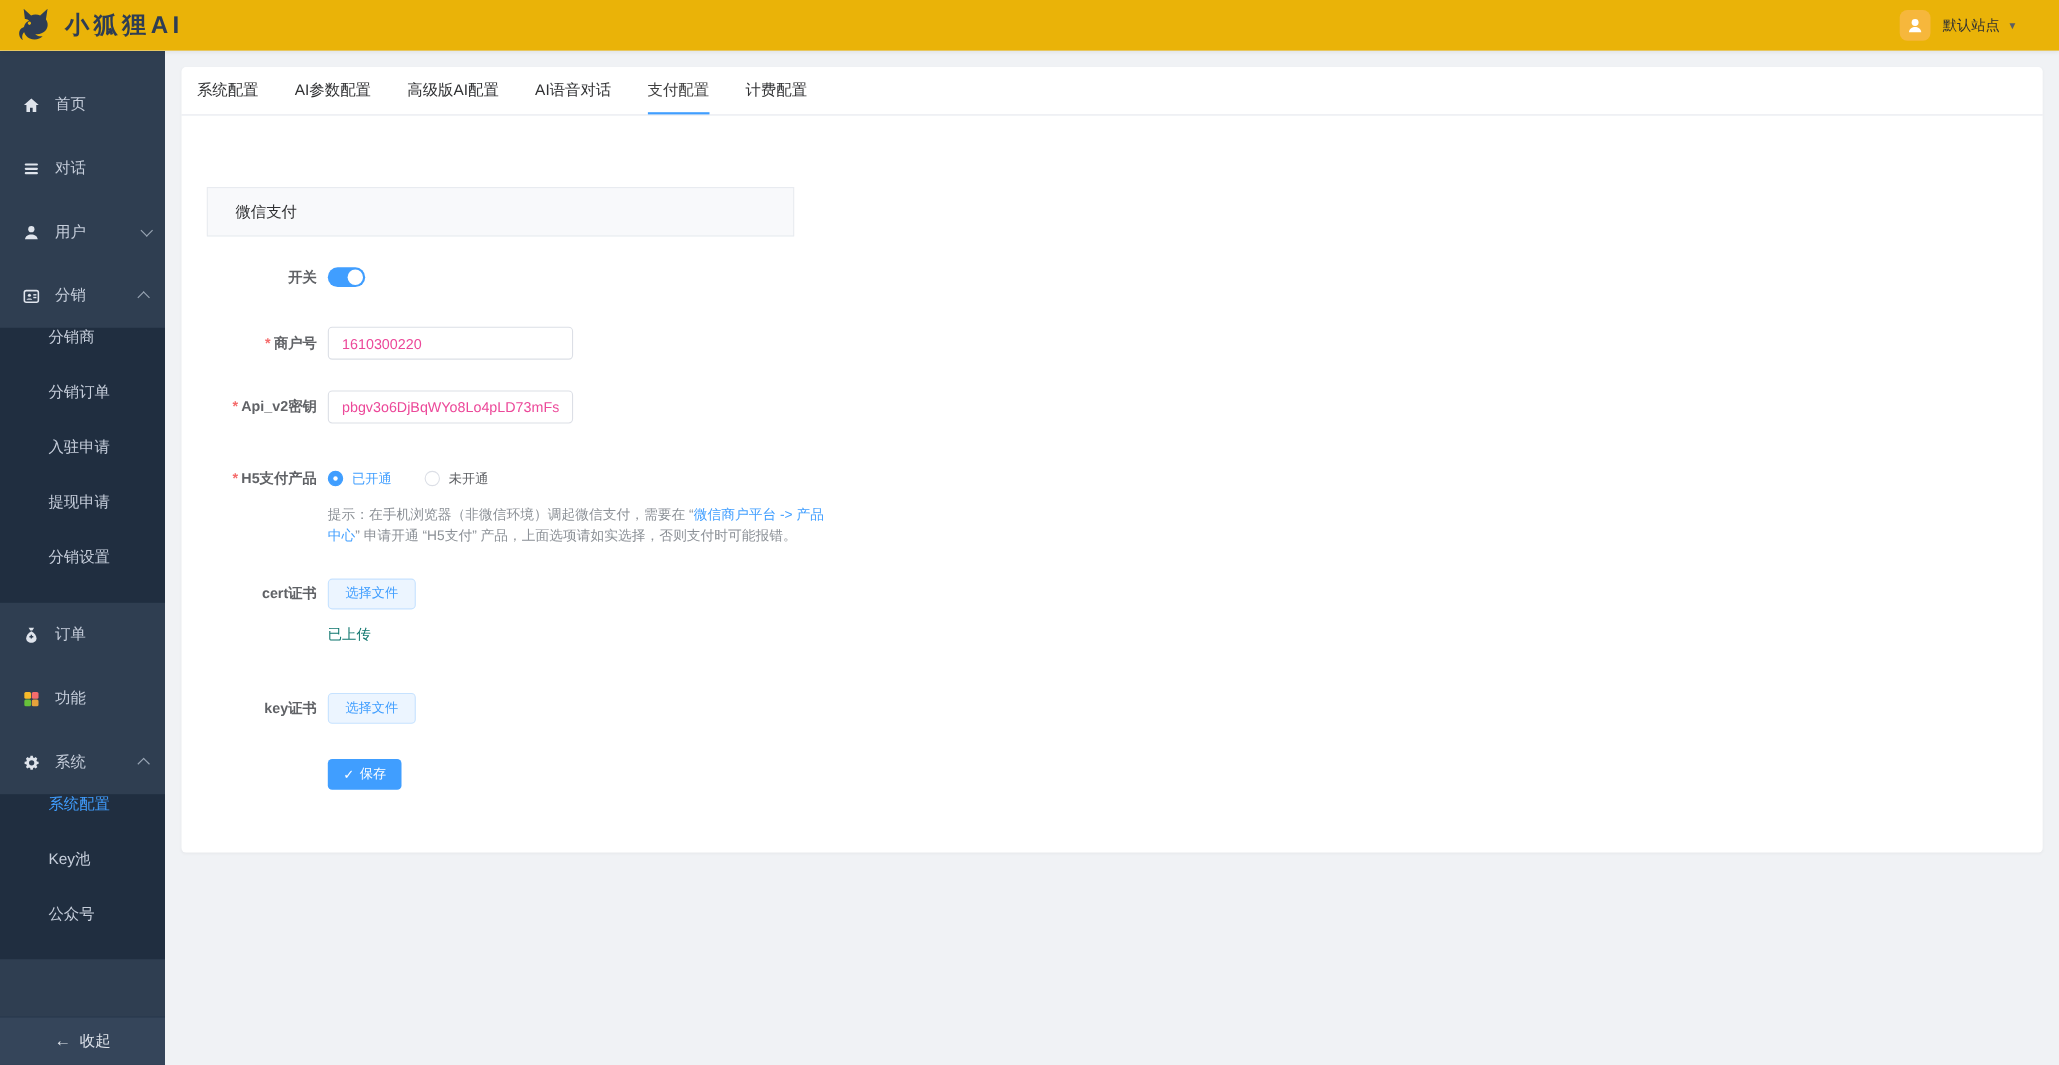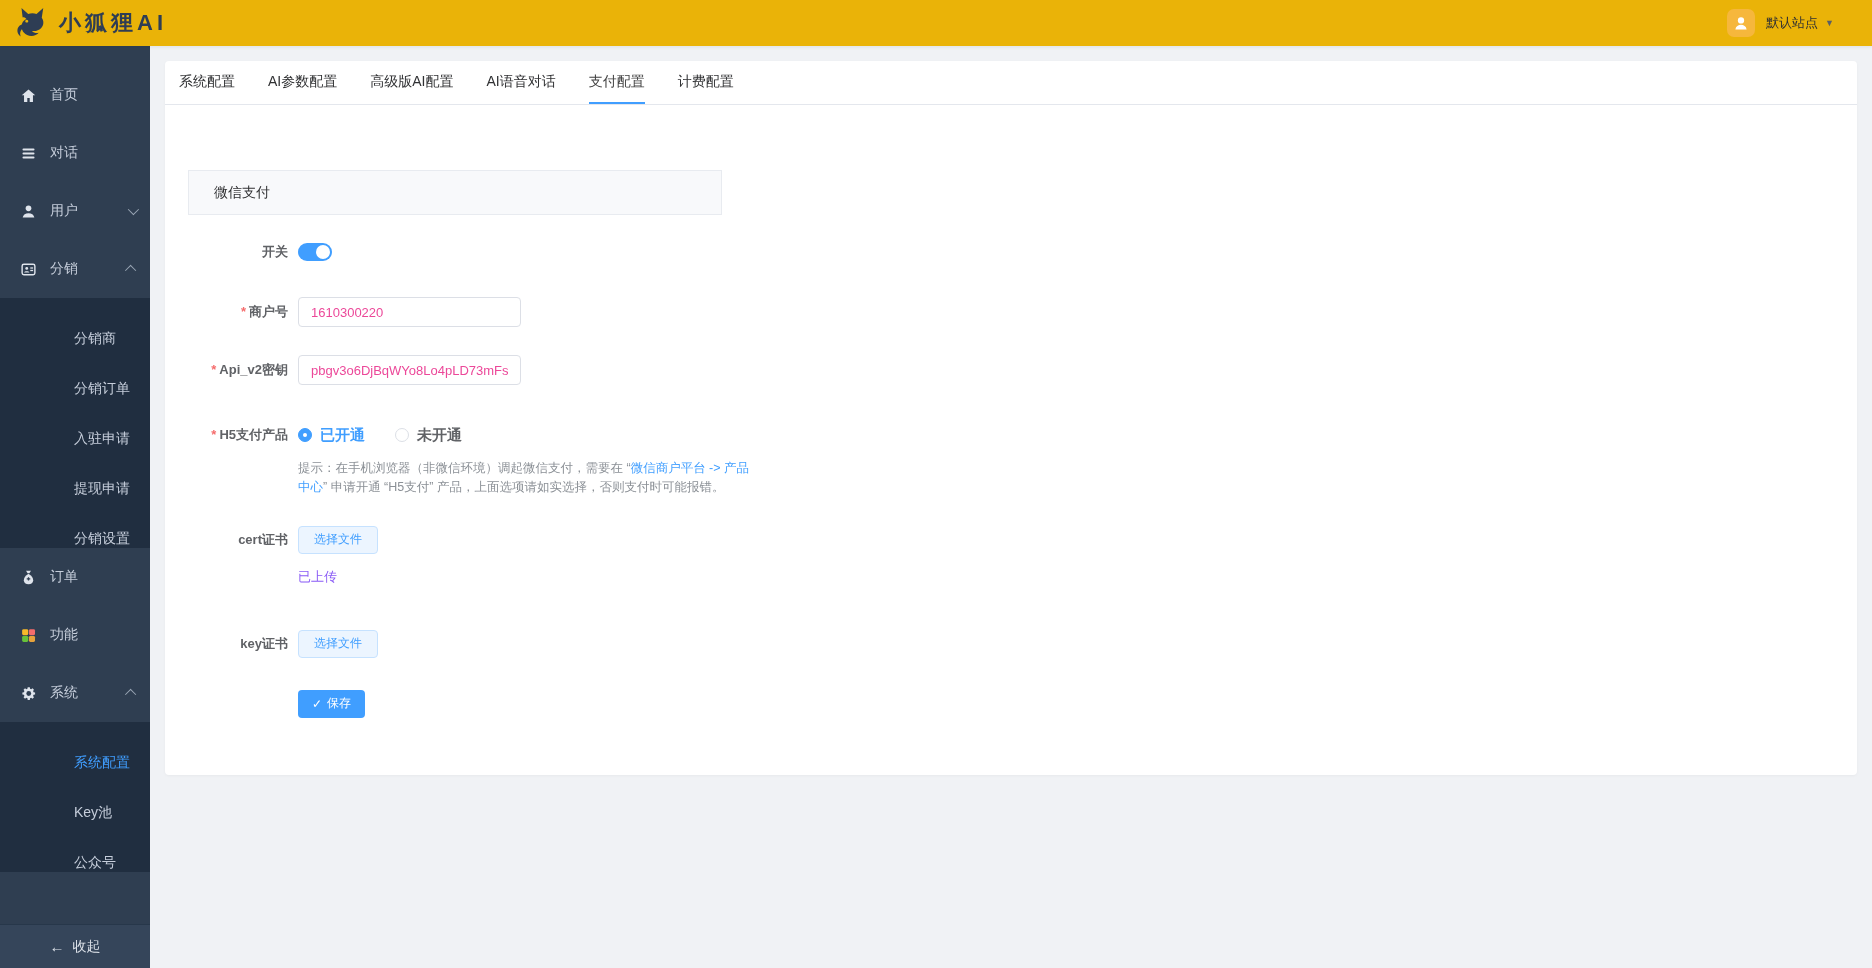--- a/index.html
+++ b/index.html
@@ -24,21 +24,21 @@
   .menu-item { height:58px; display:flex; align-items:center; padding:0 16px 0 20px;
     color:#c6cedb; font-size:14px; cursor:pointer; position:relative; }
   .menu-item .mi-icon { width:17px; height:17px; margin-right:13px; flex:none;
     display:flex; align-items:center; justify-content:center; color:#dfe4ec; }
   .menu-item svg { width:17px; height:17px; }
   .chev { position:absolute; right:14px; width:8px; height:8px; border-right:1.6px solid #9aa6b5;
     border-bottom:1.6px solid #9aa6b5; }
   .chev.down { transform:rotate(45deg) translateY(-2px); }
   .chev.up   { transform:rotate(-135deg) translateY(-2px); }
   .submenu { background:#202e40; }
-  .submenu-item { height:50px; display:flex; align-items:flex-end; padding-left:74px;
+  .submenu-item { height:50px; display:flex; align-items:flex-start; padding-left:44px;
     color:#c6cedb; font-size:14px; cursor:pointer; }
   .submenu-item.active { color:#409eff; }
   .collapse-bar { position:absolute; bottom:0; left:0; width:150px; height:44px;
     background:#35455a; border-top:1px solid #27374a; display:flex; align-items:center;
     justify-content:center; color:#dde2e9; font-size:14px; cursor:pointer; }
   .collapse-bar .arrow { margin-right:8px; font-size:15px; }
 
   
   .main { position:absolute; top:46px; left:150px; width:1722px; height:922px;
     background:#f0f2f5; padding:15px; }
@@ -70,31 +70,31 @@
   .text-input { width:223px; height:30px; border:1px solid #dcdfe6; border-radius:4px;
     padding:0 12px; font-size:13px; color:#ec4899; outline:none; font-family:inherit; background:#fff; }
 
   .row-radio { margin-top:40px; height:20px; }
   .radio-opt { display:flex; align-items:center; margin-right:30px; cursor:pointer; }
   .radio-circle { width:14px; height:14px; border-radius:50%; border:1px solid #dcdfe6;
     background:#fff; margin-right:8px; position:relative; flex:none; }
   .radio-opt.selected .radio-circle { border-color:#409eff; background:#409eff; }
   .radio-opt.selected .radio-circle::after { content:""; position:absolute; left:4px; top:4px;
     width:4px; height:4px; border-radius:50%; background:#fff; }
-  .radio-text { font-size:15px; color:#606266;font-weight:bold; }
+  .radio-text { font-size:12px; color:#606266; }
   .radio-opt.selected .radio-text { color:#409eff; }
 
   .hint { margin:14px 0 0 110px; width:456px; font-size:12.5px; line-height:1.55; color:#8b9096; }
   .hint a { color:#409eff; text-decoration:none; cursor:pointer; }
 
   .row-file { margin-top:28px; }
   .row-file2 { margin-top:44px; }
   .file-btn { height:28px; padding:0 15px; background:#ecf5ff; border:1px solid #c6e2ff;
     border-radius:4px; color:#409eff; font-size:12px; cursor:pointer; display:flex; align-items:center; }
-  .uploaded { margin:14px 0 0 110px; font-size:13px; color:#8b5cf6; }
+  .uploaded { margin:14px 0 0 110px; font-size:13px; color:#0f766e; }
 
   .row-save { margin:32px 0 0 110px; }
   .save-btn { height:28px; padding:0 14px; background:#409eff; border:none; border-radius:4px;
     color:#fff; font-size:12px; cursor:pointer; display:flex; align-items:center; }
   .save-btn .check { margin-right:5px; font-size:12px; }
 </style>
 </head>
 <body>
 
 <div class="header">

